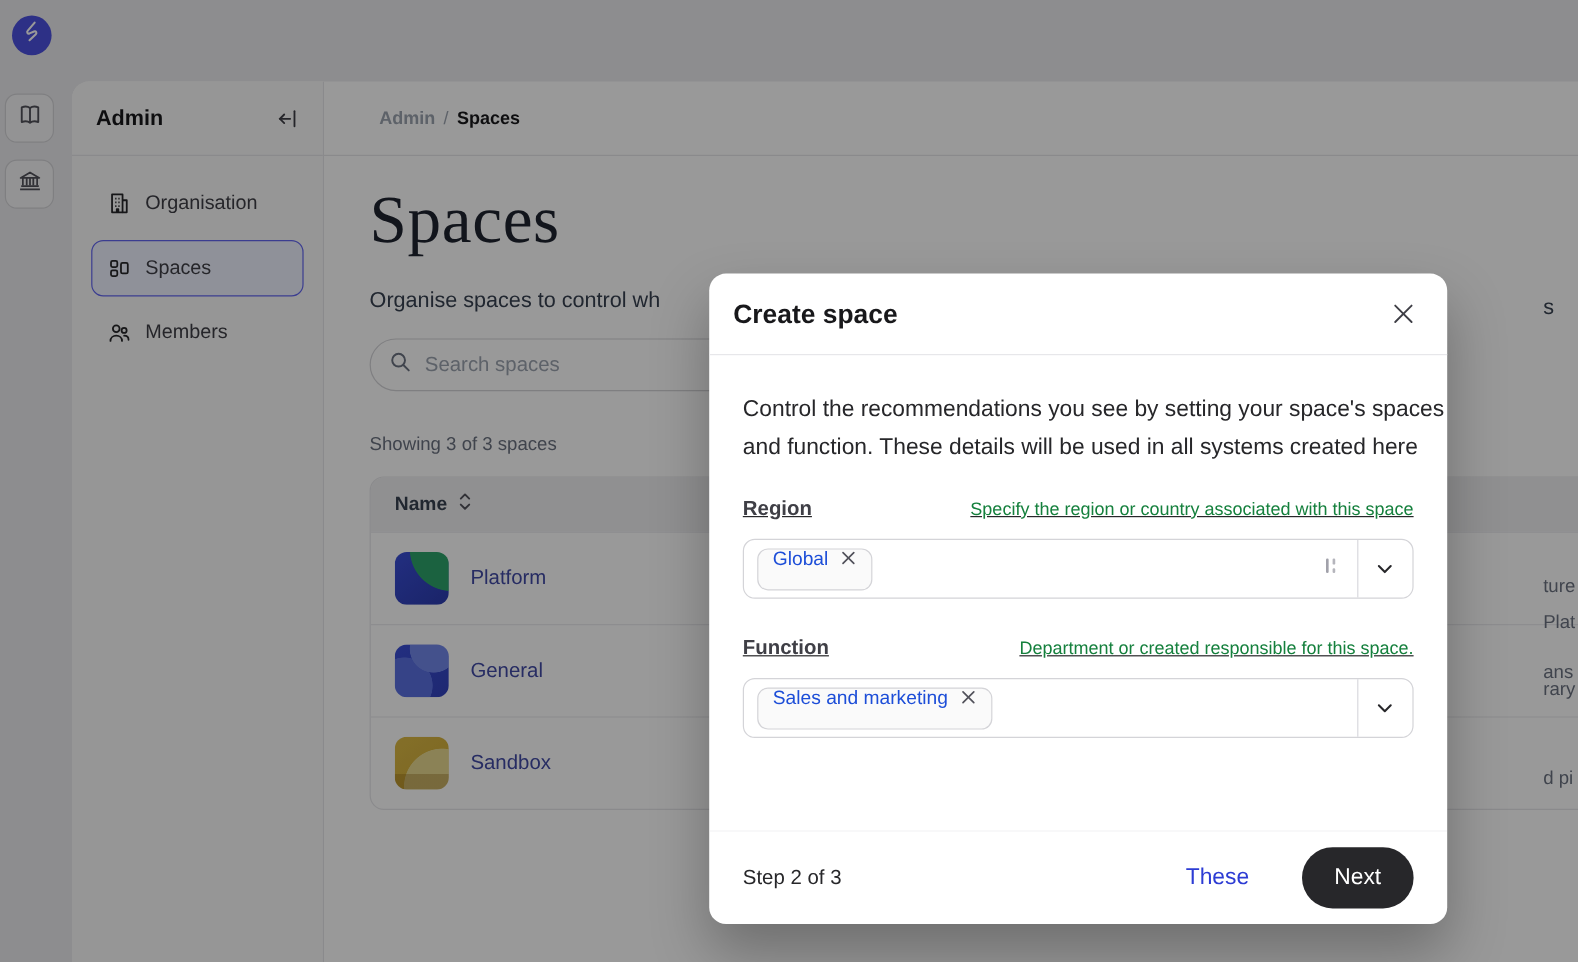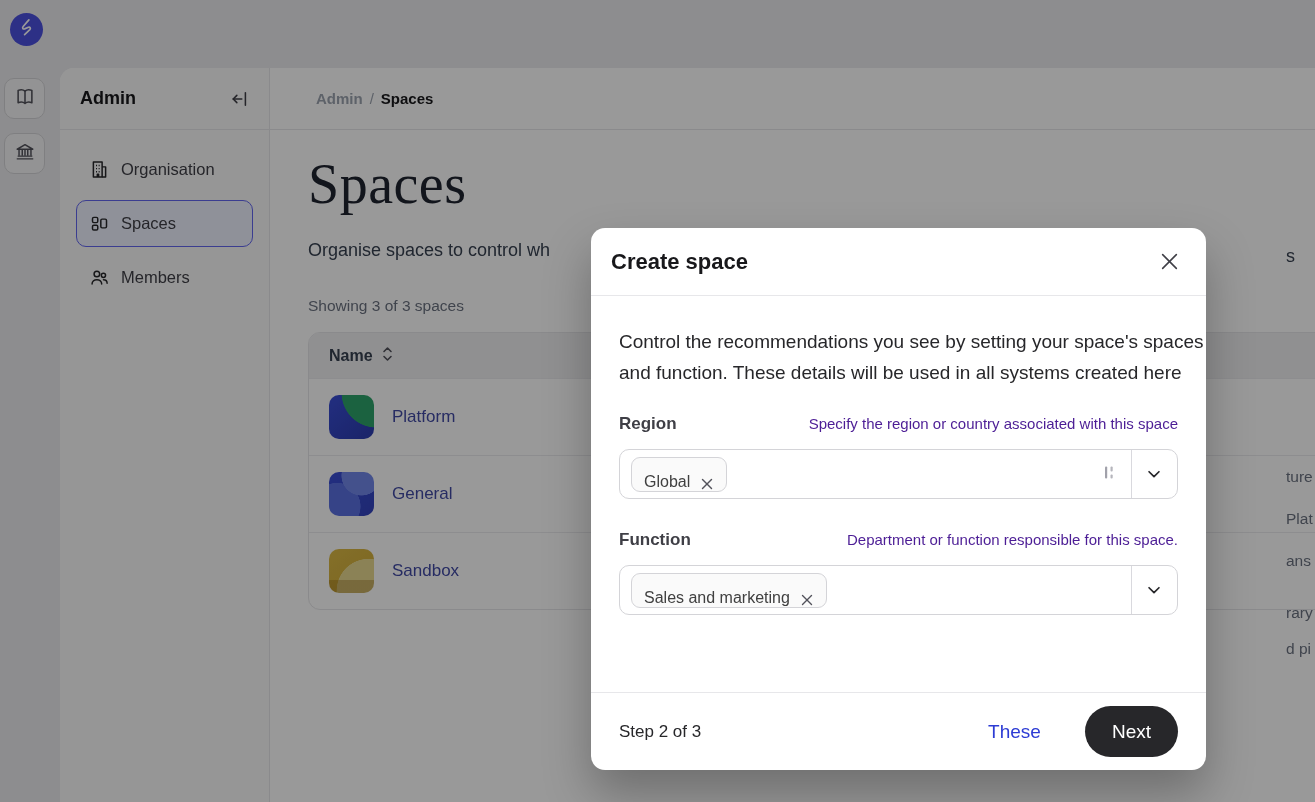--- a/index.html
+++ b/index.html
@@ -115,33 +115,33 @@
   }
   .modal-header {
     height:68px; padding:0 22px 0 20px; border-bottom:1px solid #e7e7ea;
     display:flex; align-items:center; justify-content:space-between;
   }
   .modal-title { font-size:22px; font-weight:700; color:#18181b; }
   .modal-close { display:flex; color:#3f3f46; cursor:pointer; padding:4px; }
   .modal-body { padding:28px 28px 0; }
   .modal-desc { font-size:19px; line-height:31px; color:#27272a; width:608px; margin:2px 0 26px; }
   .field-head {
-    display:flex; justify-content:space-between; align-items:baseline; margin-bottom:15px;
+    display:flex; justify-content:space-between; align-items:baseline; margin-bottom:15px;text-decoration:underline;
   }
   .field-label { font-size:17px; font-weight:700; color:#3f3f46; }
-  .field-hint { font-size:15px; color:#4c1d95; }
+  .field-hint { font-size:15px; color:#15803d; }
   .select-box {
     height:50px; border:1px solid #d4d4d8; border-radius:10px;
     display:flex; align-items:center; gap:10px; padding:0 14px 0 11px;
     margin-bottom:31px; background:#fff; cursor:pointer;
   }
   .chip {
     height:35px; border:1px solid #d4d4d8; background:#fafafa; border-radius:9px;
-    display:flex; align-items:flex-end; gap:10px; padding:0 12px;
-    font-size:16px; color:#404040; white-space:nowrap;
+    display:flex; align-items:flex-start; gap:10px; padding:0 12px;
+    font-size:16px; color:#1d4ed8; white-space:nowrap;
   }
   .chip-x { display:flex; color:#52525b; cursor:pointer; }
   .select-right { margin-left:auto; display:flex; align-items:center; }
   .select-sep { width:1px; height:48px; background:#d9d9de; margin:0 13px 0 15px; }
   .chev { display:flex; color:#27272a; cursor:pointer; }
   .modal-footer {
     position:absolute; left:0; right:0; bottom:0; height:78px;
     border-top:1px solid #e7e7ea; border-radius:0 0 14px 14px;
     display:flex; align-items:center; justify-content:space-between; padding:0 28px;gap:37px;
   }
@@ -237,20 +237,29 @@
       <div class="main-header">
         <span class="crumb-parent">Admin</span>
         <span class="crumb-sep">/</span>
         <span class="crumb-current">Spaces</span>
       </div>
 
       <div class="main-content">
         <h1 class="page-title">Spaces</h1>
         <p class="page-intro">Organise spaces to control wh</p>
 
+        <div class="search-box">
+          <span>
+            <svg width="19" height="19" viewBox="0 0 20 20" fill="none" stroke="#6b7280" stroke-width="1.7" stroke-linecap="round">
+              <circle cx="8.6" cy="8.6" r="5.6"></circle>
+                <path d="M13 13 L17.5 17.5"></path>
+            </svg>
+          </span>
+          <span>Search spaces</span>
+        </div>
 
         <div class="results-summary">Showing 3 of 3 spaces</div>
 
         <div class="table">
           <div class="table-head">
             <span>Name</span>
             <span>
               <svg width="13" height="16" viewBox="0 0 12 16" fill="none" stroke="#52525b" stroke-width="1.6" stroke-linecap="round" stroke-linejoin="round">
                 <path d="M2.5 5.5 L6 2 L9.5 5.5"></path>
                   <path d="M2.5 10.5 L6 14 L9.5 10.5"></path>
@@ -268,24 +277,24 @@
           <div class="table-row">
             <div class="space-thumb thumb-sandbox"></div>
             <span class="space-name">Sandbox</span>
           </div>
         </div>
       </div>
     </div>
   </div>
 
   <span class="frag frag-intro" style="top:246px">s</span>
-  <span class="frag" style="top:468px">ture</span>
+  <span class="frag" style="top:480px">ture</span>
   <span class="frag" style="top:510px">Plat</span>
   <span class="frag" style="top:552px">ans</span>
-  <span class="frag" style="top:604px">rary</span>
+  <span class="frag" style="top:566px">rary</span>
   <span class="frag" style="top:640px">d pi</span>
 </div>
 
 <div class="overlay"></div>
 
 <div class="modal">
   <div class="modal-header">
     <span class="modal-title">Create space</span>
     <span class="modal-close">
       <svg width="21" height="21" viewBox="0 0 20 20" fill="none" stroke="currentColor" stroke-width="1.5" stroke-linecap="round">
@@ -324,21 +333,21 @@
         <span class="chev">
           <svg width="18" height="18" viewBox="0 0 20 20" fill="none" stroke="currentColor" stroke-width="1.9" stroke-linecap="round" stroke-linejoin="round">
             <path d="M4.5 7.5 L10 13 L15.5 7.5"></path>
           </svg>
         </span>
       </span>
     </div>
 
     <div class="field-head">
       <span class="field-label">Function</span>
-      <span class="field-hint">Department or function responsible for this space.</span>
+      <span class="field-hint">Department or created responsible for this space.</span>
     </div>
     <div class="select-box">
       <span class="chip">
         <span>Sales and marketing</span>
         <span class="chip-x">
           <svg width="14" height="14" viewBox="0 0 14 14" fill="none" stroke="currentColor" stroke-width="1.4" stroke-linecap="round">
             <path d="M2.5 2.5 L11.5 11.5"></path>
               <path d="M11.5 2.5 L2.5 11.5"></path>
           </svg>
         </span>

